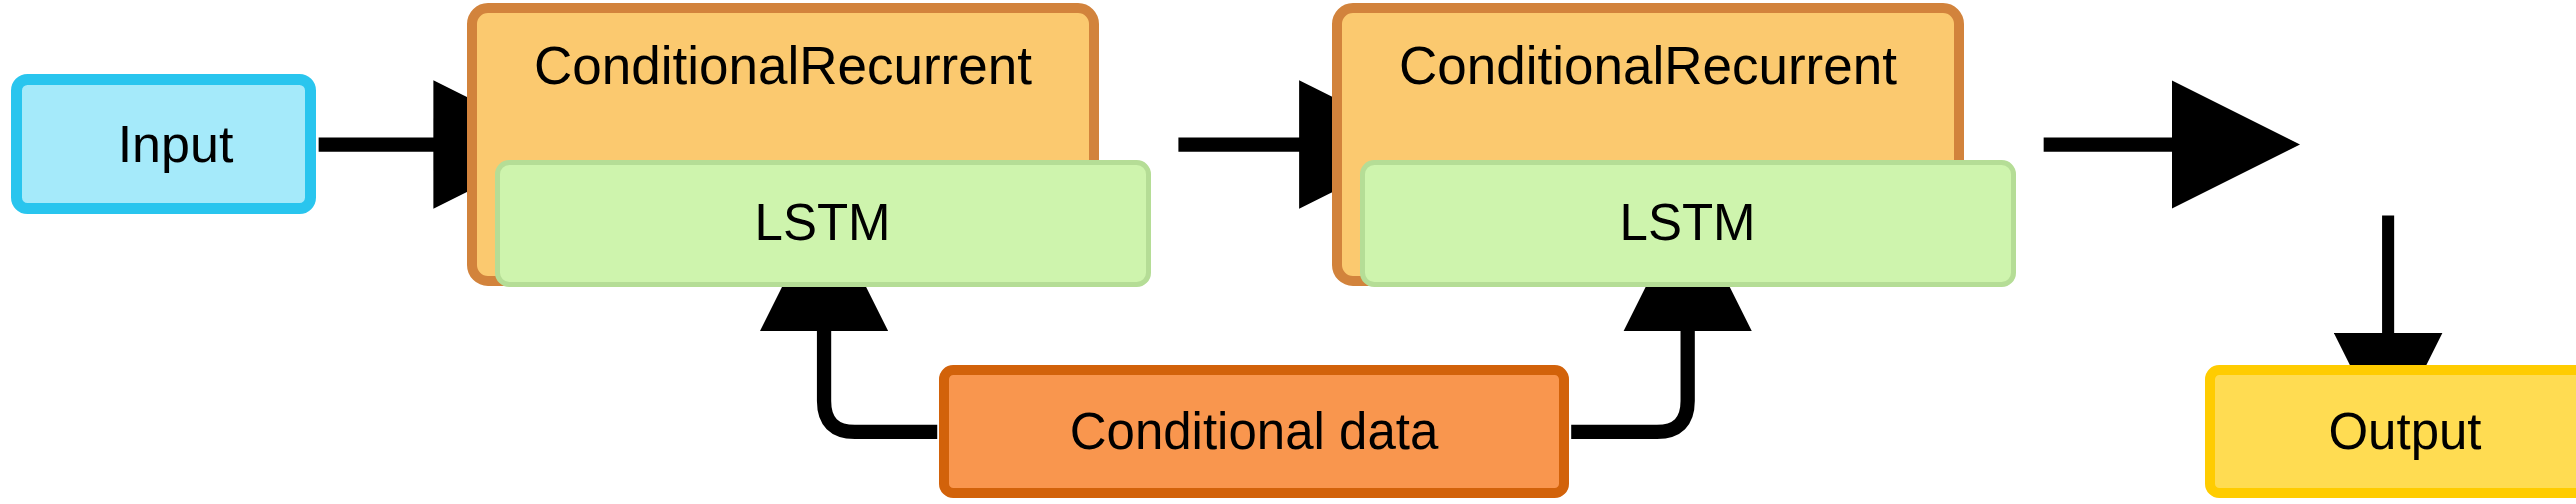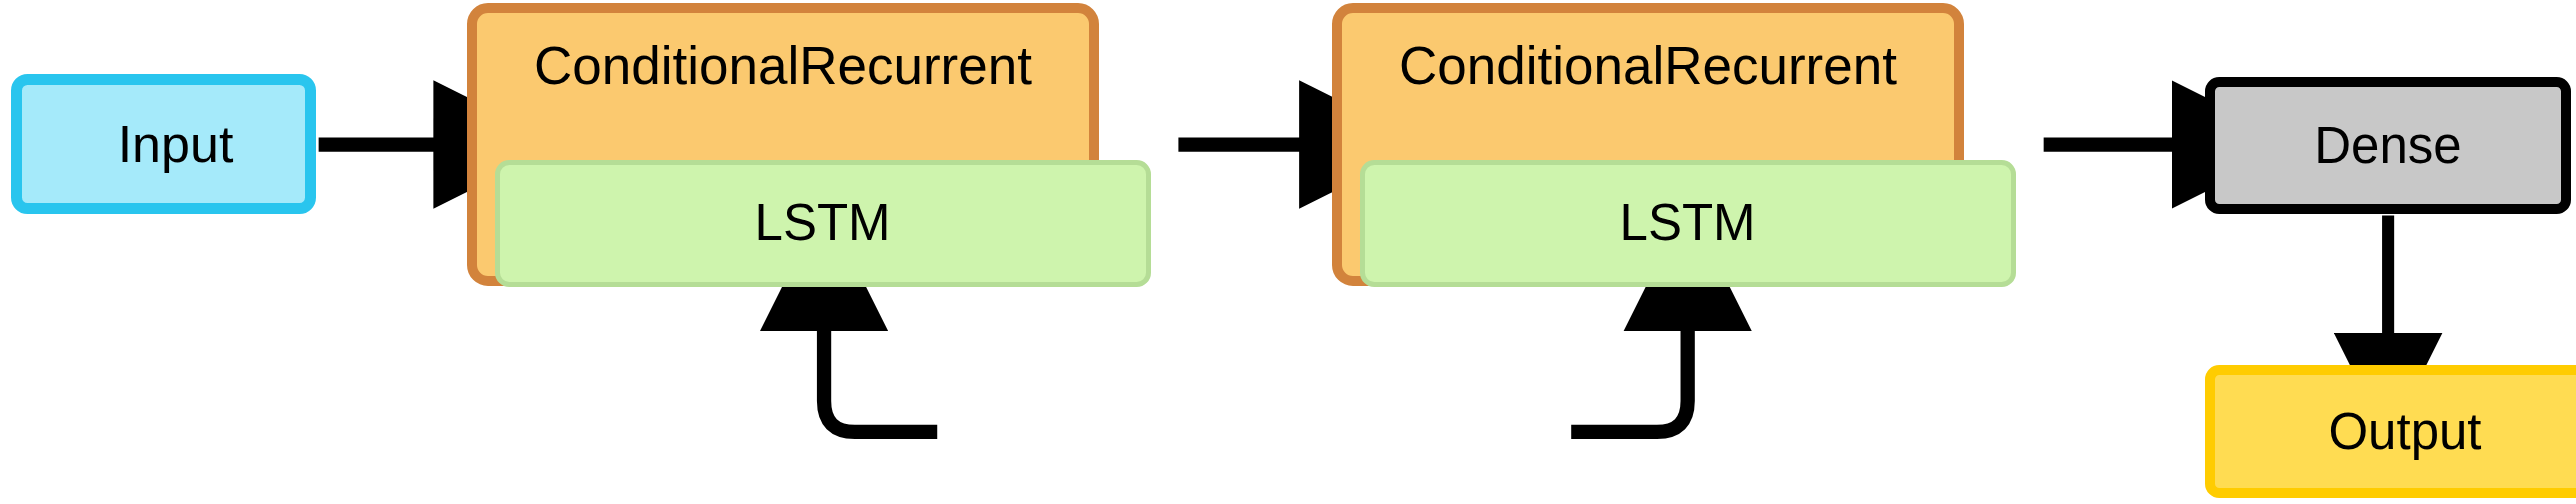--- a/index.html
+++ b/index.html
@@ -168,23 +168,23 @@
     </div>
   </div>
 
   <div class="node node-cr node-cr-2">
     <div class="cr-title">ConditionalRecurrent</div>
     <div class="node-lstm">
       <span>LSTM</span>
     </div>
   </div>
 
-  <div class="node node-dense">
-    <span>Dense</span>
+
+  <div class="node node-conditional">
+    <span>Conditional data</span>
   </div>
-
 
   <div class="node node-output">
     <span>Output</span>
   </div>
 
 </div>
 
 
 </body></html>

